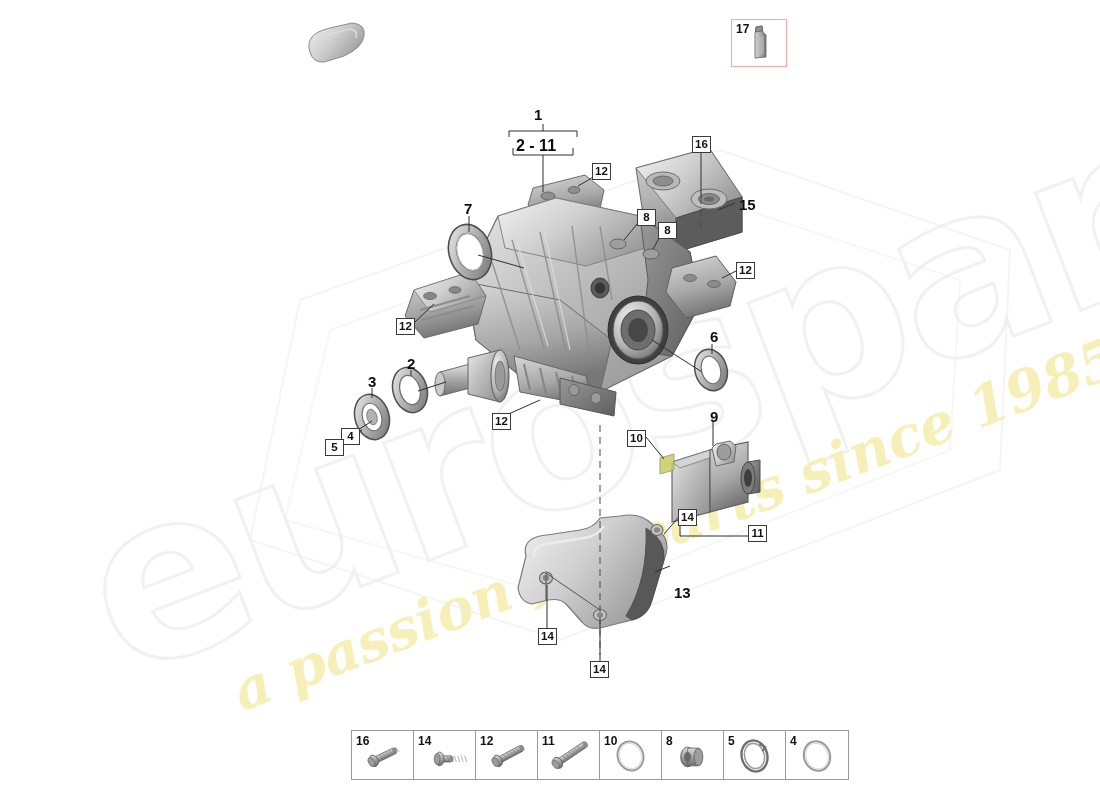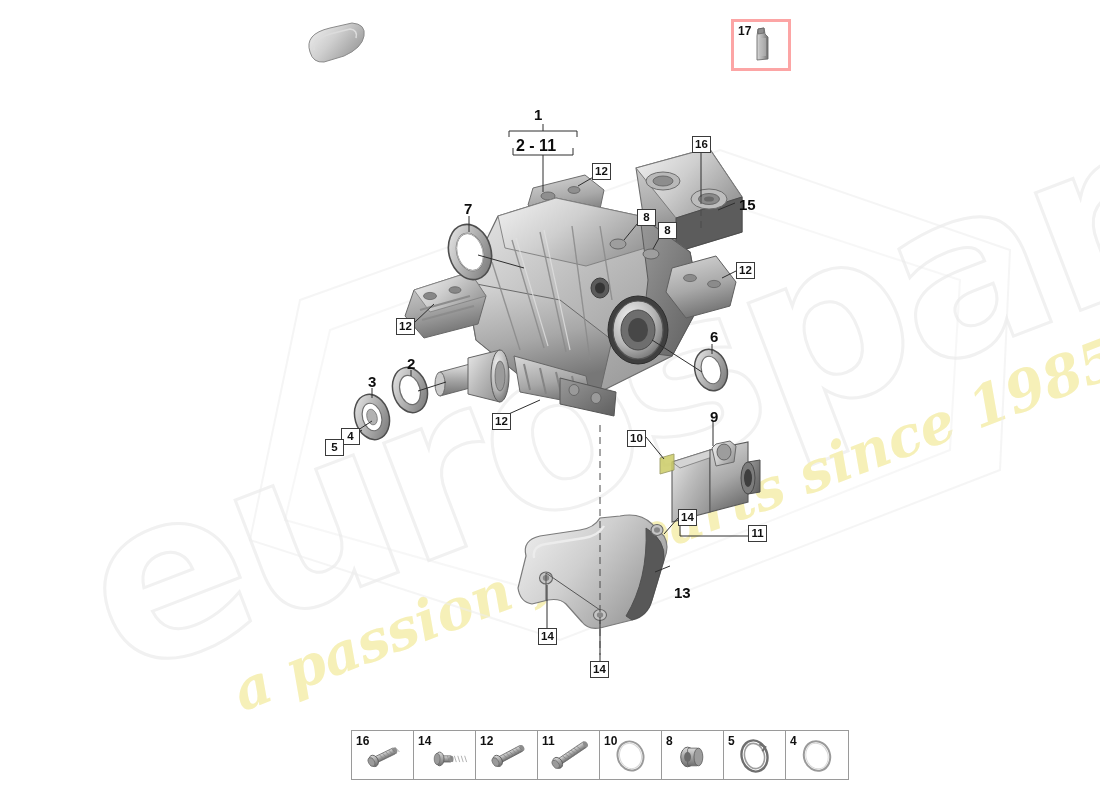--- a/index.html
+++ b/index.html
@@ -80,21 +80,21 @@
     position:absolute;left:4px;top:3px;
     font-size:12px;font-weight:bold;color:#111;
     font-family:"Liberation Sans",sans-serif;
     z-index:3;
   }
   #legend .cico{position:absolute;left:0;top:0;width:100%;height:100%;}
 
   
   #box17{
     position:absolute;left:731px;top:19px;width:54px;height:46px;
-    border:3px solid #fca5a5;background:#fff;z-index:45;
+    border:1px solid #fca5a5;background:#fff;z-index:45;
   }
   #box17 .cnum{position:absolute;left:4px;top:2px;font-size:12px;font-weight:bold;color:#111;}
 
   
   #art{position:absolute;inset:0;z-index:20;}
   .art-svg{position:absolute;}
 </style>
 </head>
 <body>
 

